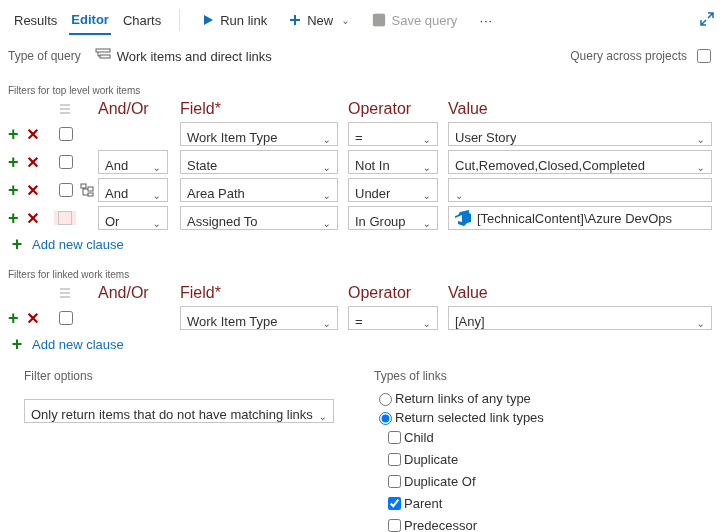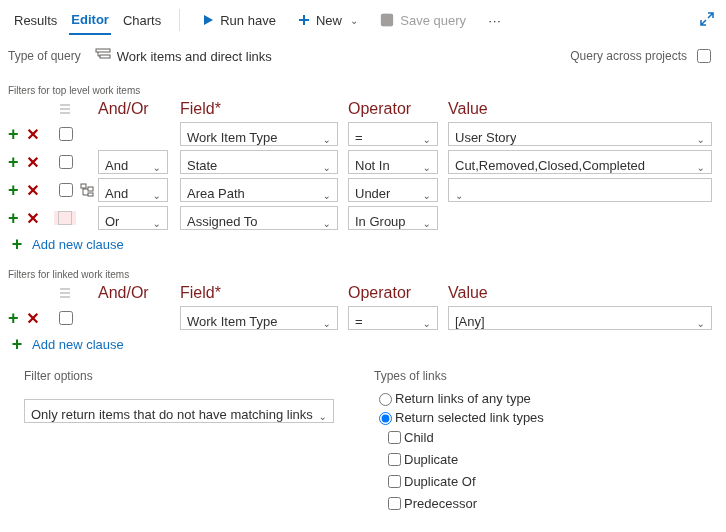--- a/index.html
+++ b/index.html
@@ -76,21 +76,21 @@
 
 <div class="toolbar">
   <span class="tab">Results</span>
   <span class="tab active">Editor</span>
   <span class="tab">Charts</span>
   <span class="vsep"></span>
   <span class="tbtn">
     <svg class="tri" width="12" height="12" viewBox="0 0 12 12">
         <path d="M2 1 L11 6 L2 11 Z"></path>
       </svg>
-    <span>Run have</span>
+    <span>Run link</span>
   </span>
   <span class="tbtn">
     <svg width="12" height="12" viewBox="0 0 12 12">
         <path d="M5 1h2v4h4v2H7v4H5V7H1V5h4z" fill="#106ebe"></path>
       </svg>
     <span>New</span>
     <span class="chev-down">⌄</span>
   </span>
   <span class="tbtn disabled">
     <svg width="14" height="14" viewBox="0 0 14 14" fill="none" stroke="#a19f9d" stroke-width="1.3">
@@ -270,20 +270,28 @@
     <span class="txt">Assigned To</span>
     <span class="chev">⌄</span>
   </div>
       </span>
     <span class="col-op">
         <div class="sel" style="width:90px">
     <span class="txt">In Group</span>
     <span class="chev">⌄</span>
   </div>
       </span>
+    <div class="valbox" style="flex:1">
+      <span class="azdo-icon">
+        <svg viewBox="0 0 16 16">
+            <path fill="#0078d4" d="M0 6l3-1 2-3 9-2v3l2 1v8l-4 1-3 3-6-2v-3l4 1V5L0 8z"></path>
+          </svg>
+      </span>
+      <span class="txt">[TechnicalContent]\Azure DevOps</span>
+    </div>
   </div>
   </div>
 
 <div class="link">
   <span class="add">+</span>
   <span>Add new clause</span>
 </div>
 
 
 <div class="section-caption">Filters for linked work items</div>
@@ -365,20 +373,24 @@
      </div>
         <div class="check-row">
        <input type="checkbox" style="">
        <span>Duplicate</span>
      </div>
         <div class="check-row">
        <input type="checkbox" style="">
        <span>Duplicate Of</span>
      </div>
         <div class="check-row">
+       <input type="checkbox" checked="" style="">
+       <span>Parent</span>
+     </div>
+        <div class="check-row">
        <input type="checkbox" style="">
        <span>Predecessor</span>
      </div>
       </div>
   </div>
 </div>
 
 
 
 

